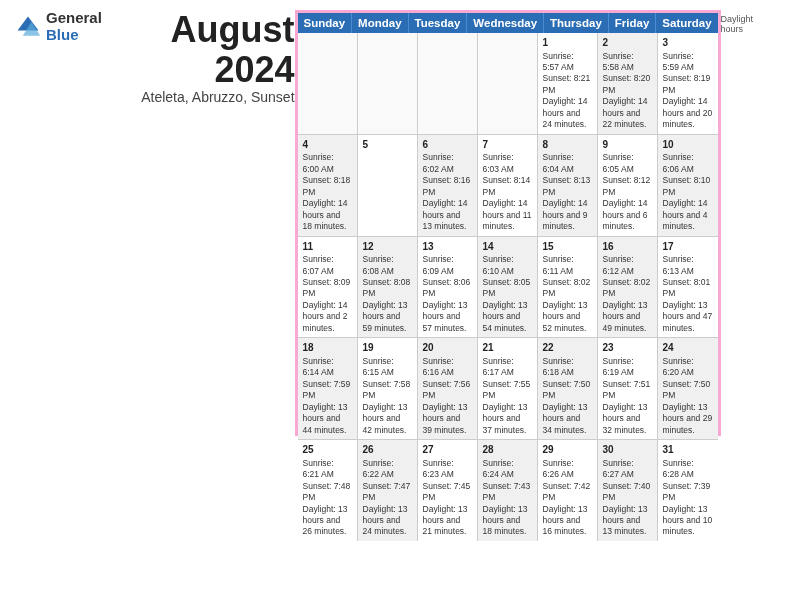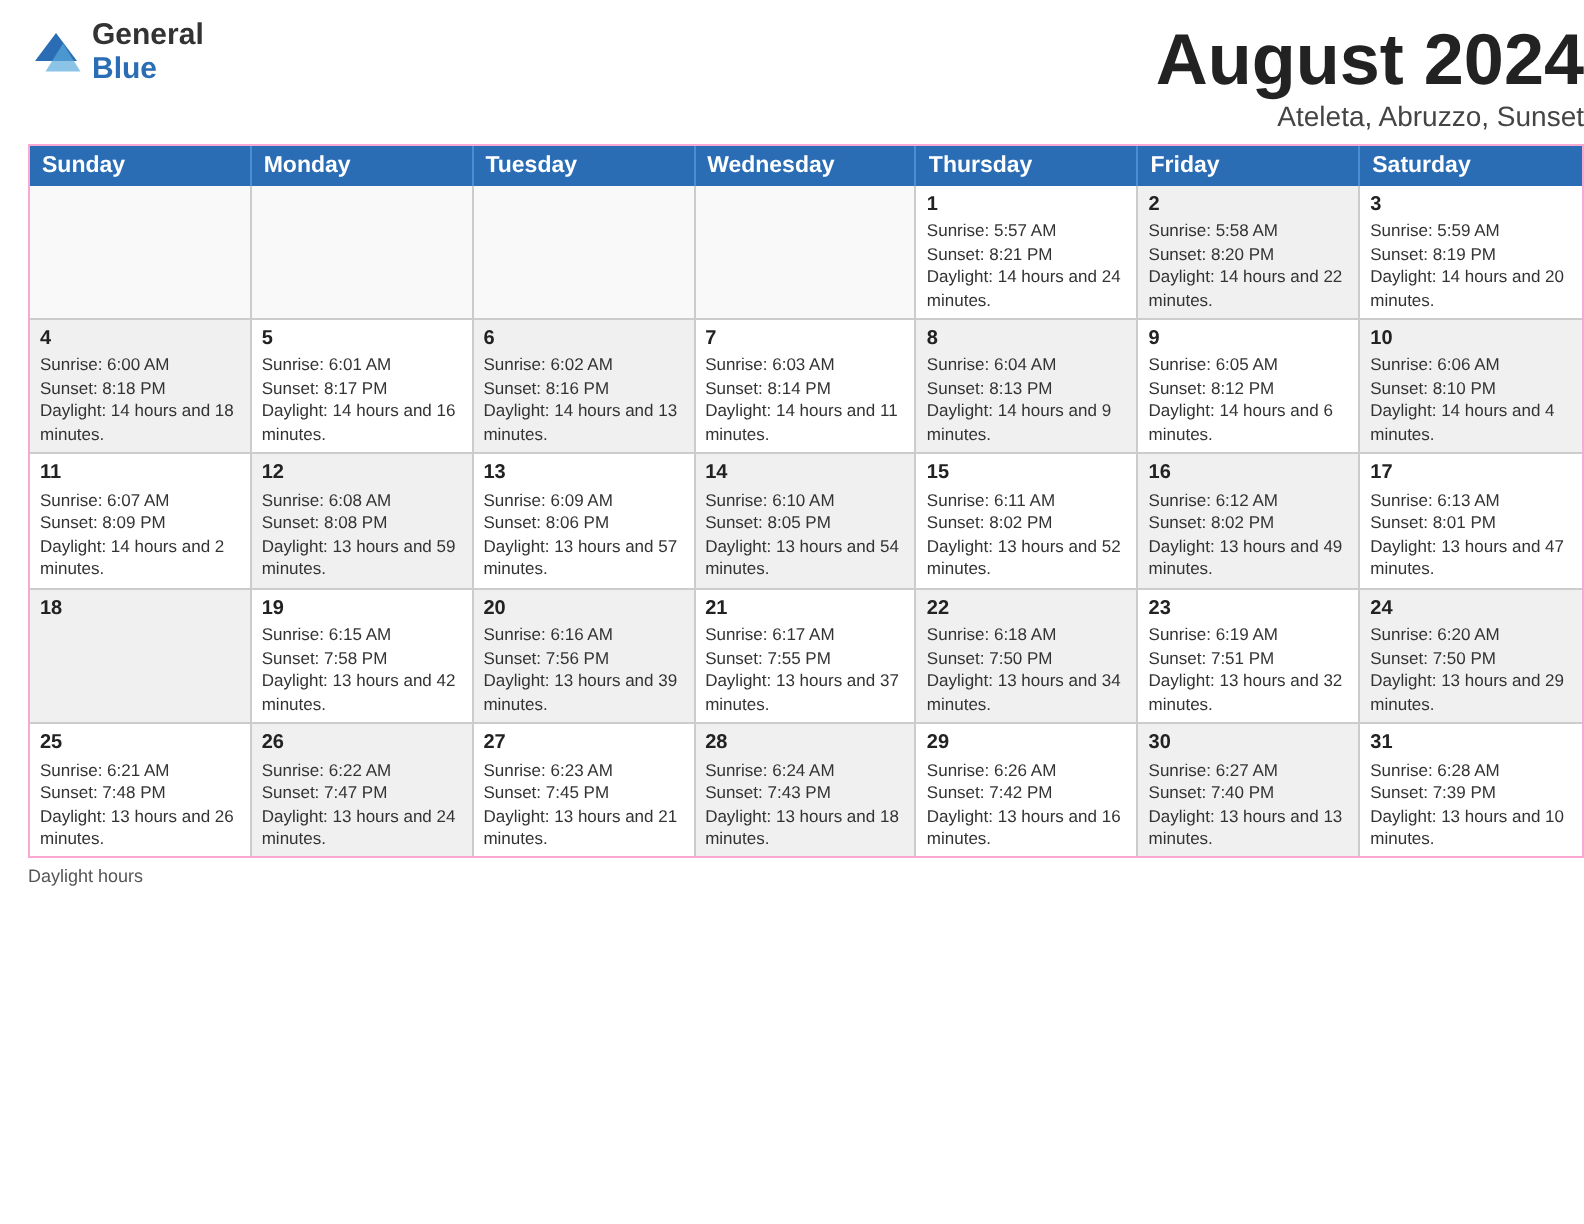--- a/index.html
+++ b/index.html
@@ -6,23 +6,23 @@
     body {
       font-family: Arial, sans-serif;
       background: #fff;
       width: 792px;
       height: 612px;
       overflow: hidden;
     }
     .page {
       width: 792px;
       height: 444px;
-      padding: 10px 0 8px 14px;
-      display: flex;
-      flex-direction: column;
+      padding: 10px 18px 8px 14px;
+      display: flex;
+      flex-direction: row;
     }
     .header {
       display: flex;
       justify-content: space-between;
       align-items: flex-start;
       margin-bottom: 6px;
     }
     .logo {
       display: flex;
       align-items: center;
@@ -57,21 +57,21 @@
       line-height: 1.1;
     }
     .location {
       font-size: 14px;
       color: #444;
     }
     .calendar {
       flex: 1;
       display: flex;
       flex-direction: column;
-      border: 1px solid #f9a8d4;
+      border: 3px solid #f9a8d4;
     }
     .cal-header {
       display: grid;
       grid-template-columns: repeat(7, 1fr);
       background: #2a6db5;
     }
     .cal-header-cell {
       color: #fff;
       font-size: 11.5px;
       font-weight: bold;
@@ -162,23 +162,21 @@
 Sunset: 8:20 PM
 Daylight: 14 hours and 22 minutes.</span></div>
           <div class="cal-cell"><span class="day-num">3</span><span style="white-space: pre-line;">Sunrise: 5:59 AM
 Sunset: 8:19 PM
 Daylight: 14 hours and 20 minutes.</span></div>
         </div>
         <div class="cal-row">
           <div class="cal-cell shaded"><span class="day-num">4</span><span style="white-space: pre-line;">Sunrise: 6:00 AM
 Sunset: 8:18 PM
 Daylight: 14 hours and 18 minutes.</span></div>
-          <div class="cal-cell"><span class="day-num">5</span><span style="white-space: pre-line;">Sunrise: 6:01 AM
-Sunset: 8:17 PM
-Daylight: 14 hours and 16 minutes.</span></div>
+          <div class="cal-cell"><span class="day-num">5</span></div>
           <div class="cal-cell shaded"><span class="day-num">6</span><span style="white-space: pre-line;">Sunrise: 6:02 AM
 Sunset: 8:16 PM
 Daylight: 14 hours and 13 minutes.</span></div>
           <div class="cal-cell"><span class="day-num">7</span><span style="white-space: pre-line;">Sunrise: 6:03 AM
 Sunset: 8:14 PM
 Daylight: 14 hours and 11 minutes.</span></div>
           <div class="cal-cell shaded"><span class="day-num">8</span><span style="white-space: pre-line;">Sunrise: 6:04 AM
 Sunset: 8:13 PM
 Daylight: 14 hours and 9 minutes.</span></div>
           <div class="cal-cell"><span class="day-num">9</span><span style="white-space: pre-line;">Sunrise: 6:05 AM
@@ -205,21 +203,23 @@
 Sunset: 8:02 PM
 Daylight: 13 hours and 52 minutes.</span></div>
           <div class="cal-cell shaded"><span class="day-num">16</span><span style="white-space: pre-line;">Sunrise: 6:12 AM
 Sunset: 8:02 PM
 Daylight: 13 hours and 49 minutes.</span></div>
           <div class="cal-cell"><span class="day-num">17</span><span style="white-space: pre-line;">Sunrise: 6:13 AM
 Sunset: 8:01 PM
 Daylight: 13 hours and 47 minutes.</span></div>
         </div>
         <div class="cal-row">
-          <div class="cal-cell shaded"><span class="day-num">18</span></div>
+          <div class="cal-cell shaded"><span class="day-num">18</span><span style="white-space: pre-line;">Sunrise: 6:14 AM
+Sunset: 7:59 PM
+Daylight: 13 hours and 44 minutes.</span></div>
           <div class="cal-cell"><span class="day-num">19</span><span style="white-space: pre-line;">Sunrise: 6:15 AM
 Sunset: 7:58 PM
 Daylight: 13 hours and 42 minutes.</span></div>
           <div class="cal-cell shaded"><span class="day-num">20</span><span style="white-space: pre-line;">Sunrise: 6:16 AM
 Sunset: 7:56 PM
 Daylight: 13 hours and 39 minutes.</span></div>
           <div class="cal-cell"><span class="day-num">21</span><span style="white-space: pre-line;">Sunrise: 6:17 AM
 Sunset: 7:55 PM
 Daylight: 13 hours and 37 minutes.</span></div>
           <div class="cal-cell shaded"><span class="day-num">22</span><span style="white-space: pre-line;">Sunrise: 6:18 AM

